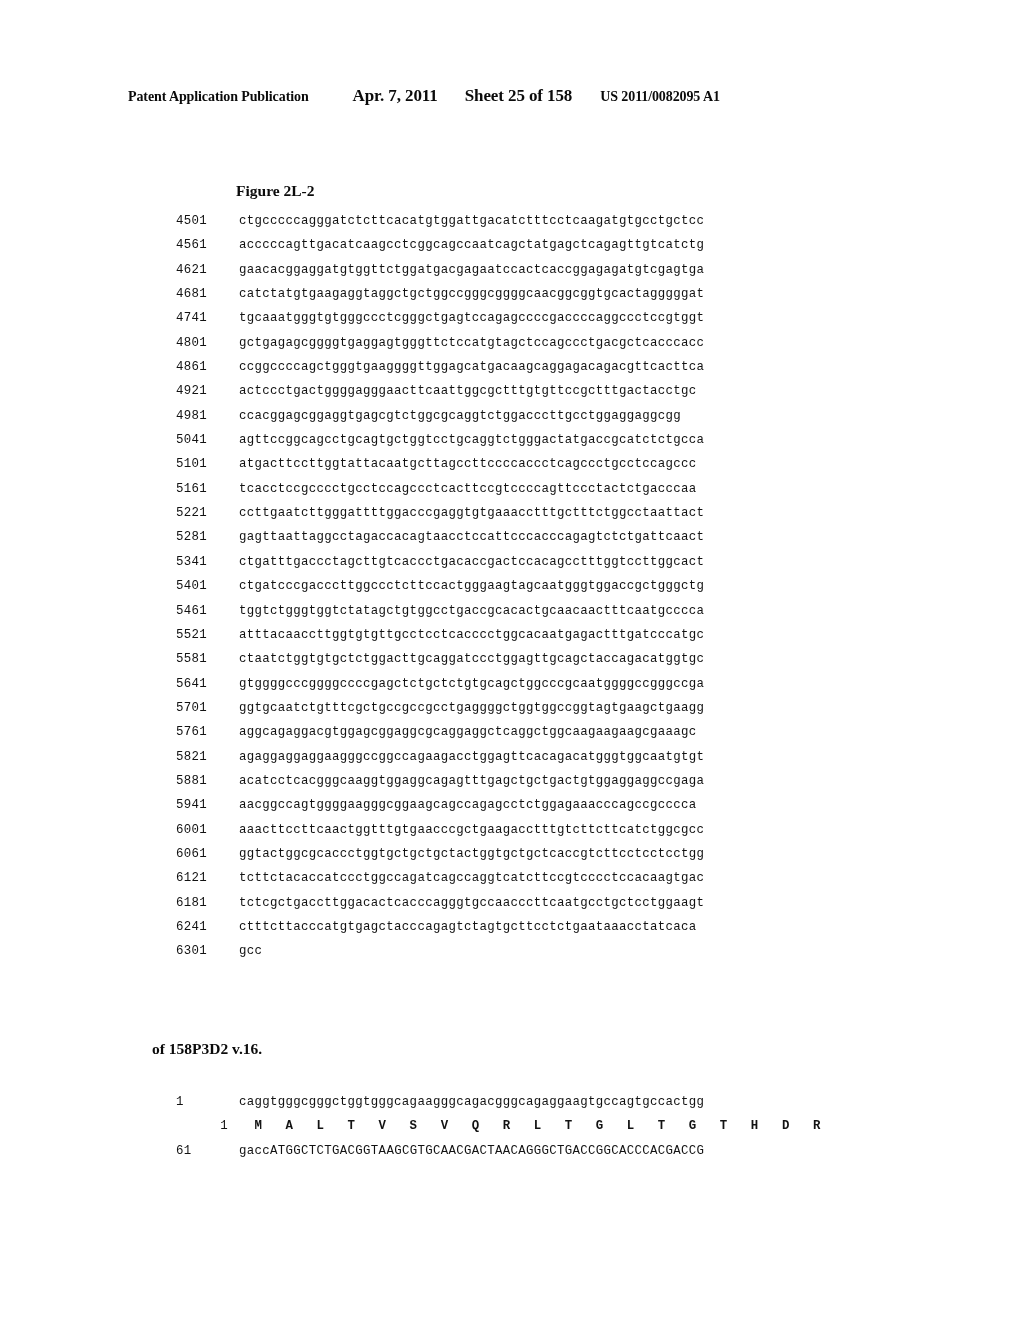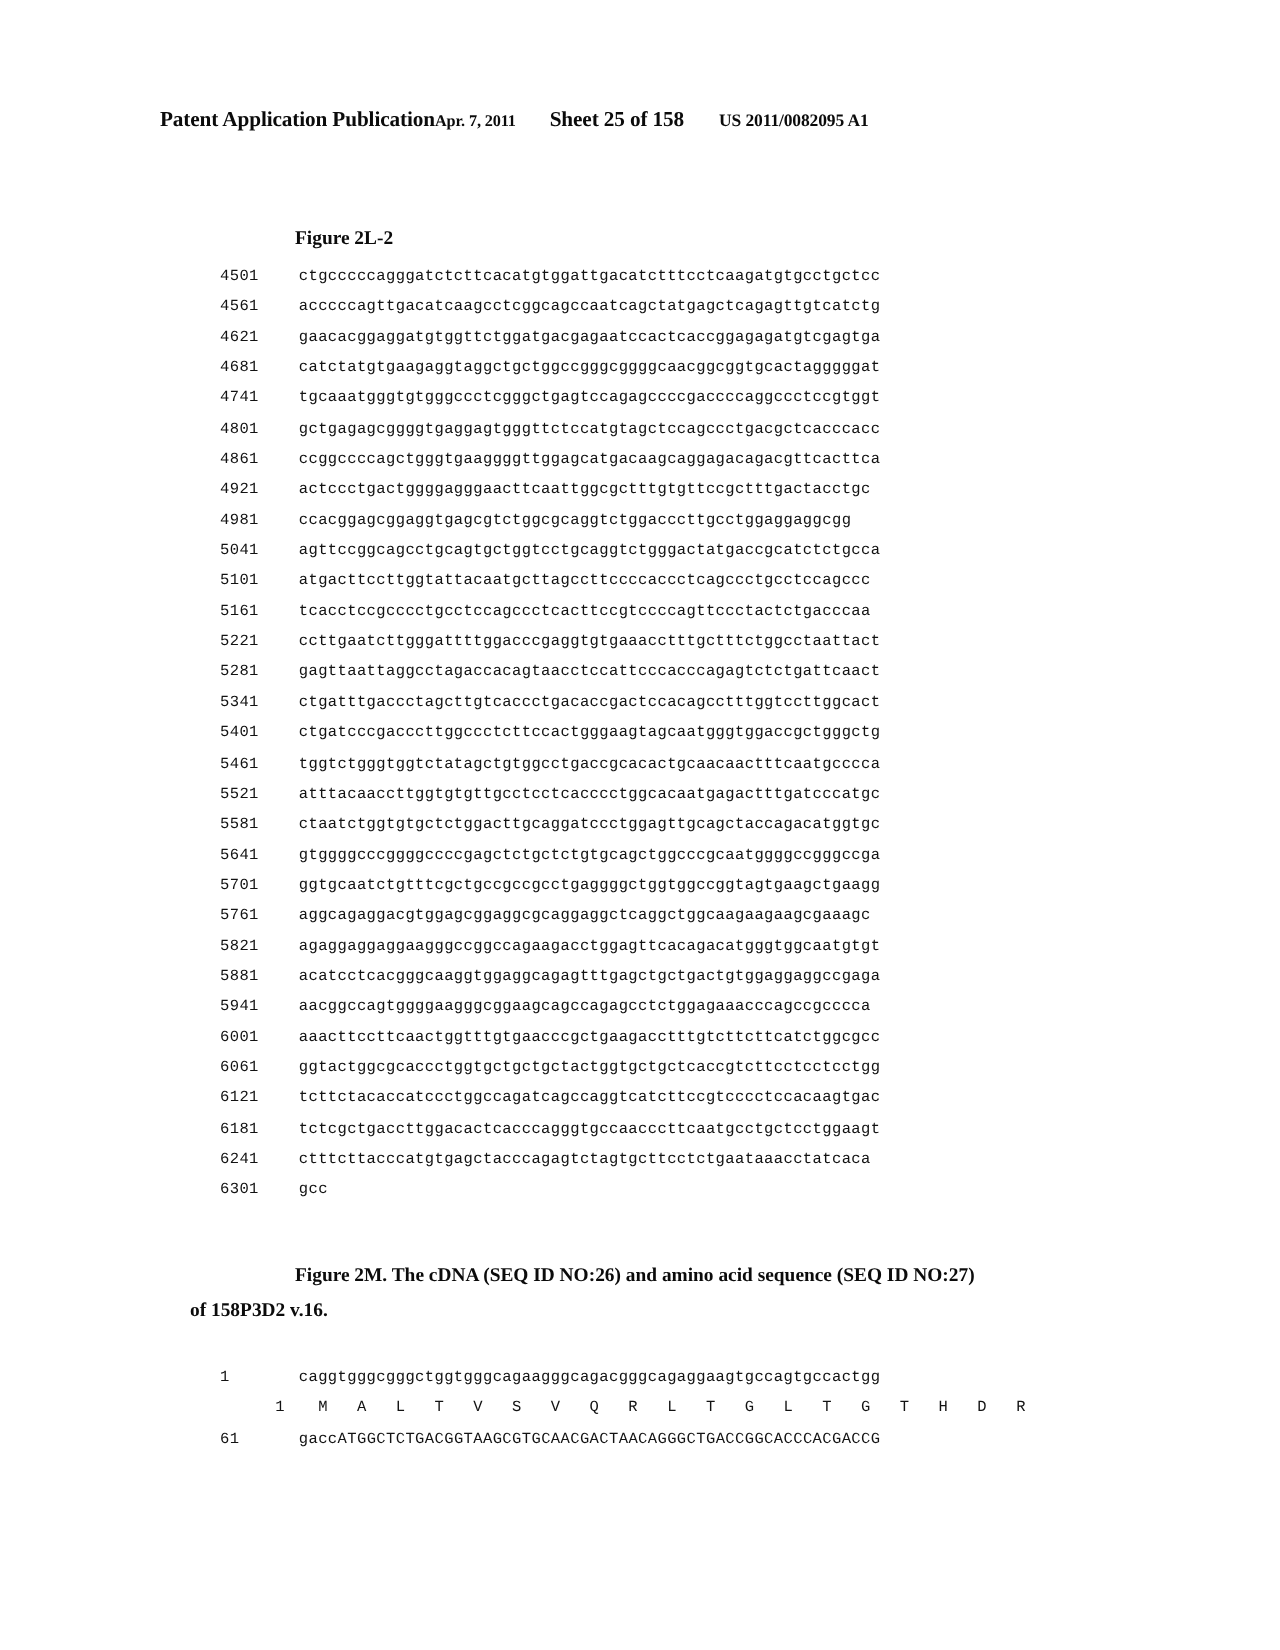--- a/index.html
+++ b/index.html
@@ -25,22 +25,22 @@
     width: 768px;
     display: flex;
     align-items: baseline;
     font-family: "Liberation Serif", serif;
     font-weight: bold;
     font-size: 17.5px;
     letter-spacing: -0.1px;
     color: #0b0b0b;
     white-space: nowrap;
   }
-  .hdr-pub      { font-size: 17px; }
-  .hdr-date     { font-size: 13px; }
+  .hdr-pub      { font-size: 14px; }
+  .hdr-date     { margin-left: 44px; font-size: 17px; }
   .hdr-sheet    { margin-left: 27px; font-size: 17px; }
   .hdr-patno    { margin-left: 28px; font-size: 14px; }
 
   
   .fig-label {
     position: absolute;
     font-family: "Liberation Serif", serif;
     font-weight: bold;
     font-size: 15.5px;
     color: #0b0b0b;
@@ -86,39 +86,40 @@
   .aaline { display: block; height: 24.35px; }
   .aanum {
     display: inline-block;
     width: 52px;
     text-align: right;
     padding-right: 11px;
   }
   .aa-residues {
     display: inline;
     letter-spacing: 0.32px;
+    font-weight: bold;
   }
   .startcodon { }
 </style>
 </head>
 <body>
 
 <div class="page">
 
   <div class="hdr">
     <span class="hdr-pub">Patent Application Publication</span>
     <span class="hdr-date">Apr. 7, 2011</span>
     <span class="hdr-sheet">Sheet 25 of 158</span>
     <span class="hdr-patno">US 2011/0082095 A1</span>
   </div>
 
   <div class="fig-label" id="fig-2l5-label">Figure 2L-2</div>
 
   <div class="seqblock" id="seq-block-2l5"><span class="seqline"><span class="seqnum">4501</span><span class="seqbases">ctgcccccagggatctcttcacatgtggattgacatctttcctcaagatgtgcctgctcc</span></span><span class="seqline"><span class="seqnum">4561</span><span class="seqbases">acccccagttgacatcaagcctcggcagccaatcagctatgagctcagagttgtcatctg</span></span><span class="seqline"><span class="seqnum">4621</span><span class="seqbases">gaacacggaggatgtggttctggatgacgagaatccactcaccggagagatgtcgagtga</span></span><span class="seqline"><span class="seqnum">4681</span><span class="seqbases">catctatgtgaagaggtaggctgctggccgggcggggcaacggcggtgcactagggggat</span></span><span class="seqline"><span class="seqnum">4741</span><span class="seqbases">tgcaaatgggtgtgggccctcgggctgagtccagagccccgaccccaggccctccgtggt</span></span><span class="seqline"><span class="seqnum">4801</span><span class="seqbases">gctgagagcggggtgaggagtgggttctccatgtagctccagccctgacgctcacccacc</span></span><span class="seqline"><span class="seqnum">4861</span><span class="seqbases">ccggccccagctgggtgaaggggttggagcatgacaagcaggagacagacgttcacttca</span></span><span class="seqline"><span class="seqnum">4921</span><span class="seqbases">actccctgactggggagggaacttcaattggcgctttgtgttccgctttgactacctgc</span></span><span class="seqline"><span class="seqnum">4981</span><span class="seqbases">ccacggagcggaggtgagcgtctggcgcaggtctggacccttgcctggaggaggcgg</span></span><span class="seqline"><span class="seqnum">5041</span><span class="seqbases">agttccggcagcctgcagtgctggtcctgcaggtctgggactatgaccgcatctctgcca</span></span><span class="seqline"><span class="seqnum">5101</span><span class="seqbases">atgacttccttggtattacaatgcttagccttccccaccctcagccctgcctccagccc</span></span><span class="seqline"><span class="seqnum">5161</span><span class="seqbases">tcacctccgcccctgcctccagccctcacttccgtccccagttccctactctgacccaa</span></span><span class="seqline"><span class="seqnum">5221</span><span class="seqbases">ccttgaatcttgggattttggacccgaggtgtgaaacctttgctttctggcctaattact</span></span><span class="seqline"><span class="seqnum">5281</span><span class="seqbases">gagttaattaggcctagaccacagtaacctccattcccacccagagtctctgattcaact</span></span><span class="seqline"><span class="seqnum">5341</span><span class="seqbases">ctgatttgaccctagcttgtcaccctgacaccgactccacagcctttggtccttggcact</span></span><span class="seqline"><span class="seqnum">5401</span><span class="seqbases">ctgatcccgacccttggccctcttccactgggaagtagcaatgggtggaccgctgggctg</span></span><span class="seqline"><span class="seqnum">5461</span><span class="seqbases">tggtctgggtggtctatagctgtggcctgaccgcacactgcaacaactttcaatgcccca</span></span><span class="seqline"><span class="seqnum">5521</span><span class="seqbases">atttacaaccttggtgtgttgcctcctcacccctggcacaatgagactttgatcccatgc</span></span><span class="seqline"><span class="seqnum">5581</span><span class="seqbases">ctaatctggtgtgctctggacttgcaggatccctggagttgcagctaccagacatggtgc</span></span><span class="seqline"><span class="seqnum">5641</span><span class="seqbases">gtggggcccggggccccgagctctgctctgtgcagctggcccgcaatggggccgggccga</span></span><span class="seqline"><span class="seqnum">5701</span><span class="seqbases">ggtgcaatctgtttcgctgccgccgcctgaggggctggtggccggtagtgaagctgaagg</span></span><span class="seqline"><span class="seqnum">5761</span><span class="seqbases">aggcagaggacgtggagcggaggcgcaggaggctcaggctggcaagaagaagcgaaagc</span></span><span class="seqline"><span class="seqnum">5821</span><span class="seqbases">agaggaggaggaagggccggccagaagacctggagttcacagacatgggtggcaatgtgt</span></span><span class="seqline"><span class="seqnum">5881</span><span class="seqbases">acatcctcacgggcaaggtggaggcagagtttgagctgctgactgtggaggaggccgaga</span></span><span class="seqline"><span class="seqnum">5941</span><span class="seqbases">aacggccagtggggaagggcggaagcagccagagcctctggagaaacccagccgcccca</span></span><span class="seqline"><span class="seqnum">6001</span><span class="seqbases">aaacttccttcaactggtttgtgaacccgctgaagacctttgtcttcttcatctggcgcc</span></span><span class="seqline"><span class="seqnum">6061</span><span class="seqbases">ggtactggcgcaccctggtgctgctgctactggtgctgctcaccgtcttcctcctcctgg</span></span><span class="seqline"><span class="seqnum">6121</span><span class="seqbases">tcttctacaccatccctggccagatcagccaggtcatcttccgtcccctccacaagtgac</span></span><span class="seqline"><span class="seqnum">6181</span><span class="seqbases">tctcgctgaccttggacactcacccagggtgccaacccttcaatgcctgctcctggaagt</span></span><span class="seqline"><span class="seqnum">6241</span><span class="seqbases">ctttcttacccatgtgagctacccagagtctagtgcttcctctgaataaacctatcaca</span></span><span class="seqline"><span class="seqnum">6301</span><span class="seqbases">gcc</span></span></div>
 
   <div class="fig-2m-caption">
-    <span class="indent"></span><span>Figure 2M.  The cDNA (SEQ ID NO:26) and amino acid sequence (SEQ ID NO:27)</span><br>
+    <span class="indent"></span><br>
     <span>of 158P3D2 v.16.</span>
   </div>
 
   <div class="seqblock" id="seq-block-2m"><span class="seqline"><span class="seqnum">1</span><span class="seqbases">caggtgggcgggctggtgggcagaagggcagacgggcagaggaagtgccagtgccactgg</span></span><span class="aaline"><span class="aanum">1</span><span class="aa-residues">  M   A   L   T   V   S   V   Q   R   L   T   G   L   T   G   T   H   D   R</span></span><span class="seqline"><span class="seqnum">61</span><span>gacc</span><span class="startcodon">ATG</span><span>GCTCTGACGGTAAGCGTGCAACGACTAACAGGGCTGACCGGCACCCACGACCG</span></span></div>
 
 </div>
 
 </body></html>

